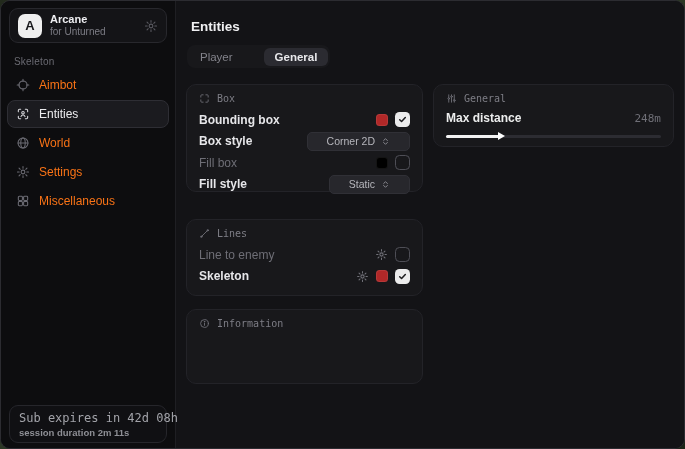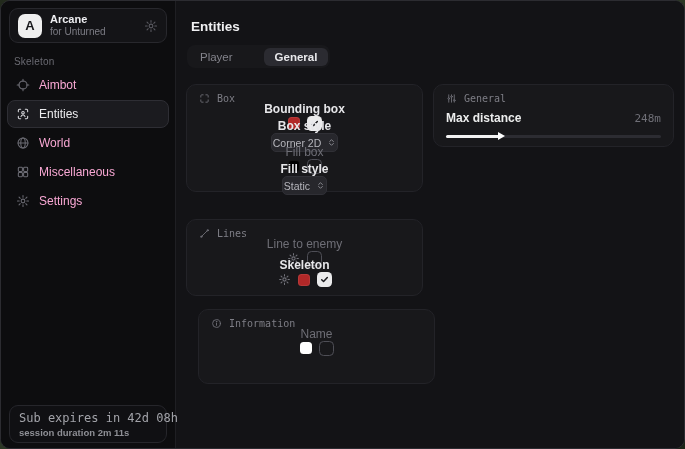--- a/index.html
+++ b/index.html
@@ -36,21 +36,21 @@
   .side-head .spacer { flex:1; }
   .head-gear { color:#5b5b62; display:flex; }
   .category {
     position:absolute; left:13px; top:55px;
     font-size:10px; color:#6a6a72; letter-spacing:.2px;
   }
   .menu { position:absolute; left:6px; right:6px; top:70px; display:flex; flex-direction:column; gap:1px; }
   .menu-item {
     height:28px; display:flex; align-items:center; gap:9px; padding:0 8px;
     border-radius:8px; border:1px solid transparent;
-    color:#f9a8d4; font-size:12px; cursor:default;
+    color:#f97316; font-size:12px; cursor:default;
   }
   .menu-item .mi { display:flex; color:#6c6c74; }
   .menu-item.active { background:#1b1b1f; border-color:#2e2e34; color:#ebebee; }
   .menu-item.active .mi { color:#d8d8dc; }
   .side-foot {
     position:absolute; left:8px; right:8px; bottom:5px; height:38px;
     background:#101013; border:1px solid #26262b; border-radius:9px;
     padding:5px 9px;
   }
   .foot-line1 { font-family:"DejaVu Sans Mono", monospace; font-size:12px; color:#a2a3a9; white-space:nowrap; }
@@ -64,44 +64,44 @@
     background:#18181b; border-radius:8px; padding:2px;
   }
   .tab { padding:3px 11px; border-radius:6px; font-size:11.5px; color:#83838b; cursor:default; }
   .tab.active { background:#2b2b31; color:#e9e9ec; font-weight:bold; }
   .card {
     position:absolute; background:#18181b; border:1px solid #232328;
     border-radius:10px; padding:8px 12px 9px 12px;
   }
   .card-box     { left:9px;  top:83px;  width:237px; height:108px; }
   .card-lines   { left:9px;  top:218px; width:237px; height:77px;  }
-  .card-info    { left:9px;  top:308px; width:237px; height:75px;margin-left:12px;  }
+  .card-info    { left:9px;  top:308px; width:237px; height:75px;  }
   .card-general { left:256px; top:83px; width:241px; height:63px;  }
   .card-head {
     display:flex; align-items:center; gap:7px;
     font-family:"DejaVu Sans Mono", monospace; font-size:10px; color:#7e7e86;
     margin-bottom:5px;
   }
   .card-head .ci { display:flex; color:#6e6e76; }
-  .row { display:flex; align-items:center; justify-content:flex-end; height:21.5px;flex-direction:column; }
+  .row { display:flex; align-items:center; justify-content:space-between; height:21.5px; }
   .row .label { font-size:12px; color:#e6e6e9; font-weight:bold; }
   .row.dim .label { color:#6e6e76; font-weight:normal; }
   .controls { display:flex; align-items:center; gap:7px; }
   .swatch { width:12px; height:12px; border-radius:3.5px; border:1px solid rgba(255,255,255,.08); }
   .checkbox {
     width:15px; height:15px; border-radius:4.5px;
     border:1.5px solid #4e4e56; background:transparent;
     display:flex; align-items:center; justify-content:center;
   }
   .checkbox.checked { background:#ebebec; border:none; }
   .gear-sm { display:flex; color:#72727a; }
   .dropdown {
     height:19px; display:flex; align-items:center; gap:6px;
     background:#27272c; border:1px solid #303036; border-radius:5px;
-    padding:0 1px; font-size:10.5px; color:#b6b6bc;
+    padding:0 19px; font-size:10.5px; color:#b6b6bc;
   }
   .dropdown .dd-ic { display:flex; color:#8b8b92; }
   
   .gen-row { display:flex; align-items:center; justify-content:space-between; height:18px; }
   .gen-row .label { font-size:12px; color:#eceded; font-weight:bold; }
   .gen-value { font-family:"DejaVu Sans Mono", monospace; font-size:11px; color:#6f6f77; }
   .slider { position:relative; height:12px; margin-top:3px; display:flex; align-items:center; }
   .slider-track { position:relative; height:3px; width:100%; background:#2c2c32; border-radius:2px; }
   .slider-fill { position:absolute; left:0; top:0; bottom:0; background:#f2f2f3; border-radius:2px; }
   .slider-thumb {
@@ -160,37 +160,37 @@
           <svg width="14" height="14" viewBox="0 0 24 24" fill="none" stroke="currentColor" stroke-width="1.8" stroke-linecap="round">
             <circle cx="12" cy="12" r="8.5"></circle>
               <path d="M3.5 12h17"></path>
               <ellipse cx="12" cy="12" rx="3.8" ry="8.5"></ellipse>
           </svg>
         </span>
         <span>World</span>
       </div>
       <div class="menu-item">
         <span class="mi">
+          <svg width="14" height="14" viewBox="0 0 24 24" fill="none" stroke="currentColor" stroke-width="1.8" stroke-linecap="round">
+            <circle cx="12" cy="12" r="3.2"></circle>
+            <path d="M12 2.5v3M12 18.5v3M2.5 12h3M18.5 12h3M5.2 5.2l2.1 2.1M16.7 16.7l2.1 2.1M18.8 5.2l-2.1 2.1M7.3 16.7l-2.1 2.1"></path>
+          </svg>
+        </span>
+        <span>Settings</span>
+      </div>
+      <div class="menu-item">
+        <span class="mi">
           <svg width="14" height="14" viewBox="0 0 24 24" fill="none" stroke="currentColor" stroke-width="1.8" stroke-linejoin="round">
             <rect x="4" y="4" width="7" height="7" rx="1.5"></rect>
               <rect x="13" y="4" width="7" height="7" rx="1.5"></rect>
             <rect x="4" y="13" width="7" height="7" rx="1.5"></rect>
               <rect x="13" y="13" width="7" height="7" rx="1.5"></rect>
           </svg>
         </span>
         <span>Miscellaneous</span>
-      </div>
-      <div class="menu-item">
-        <span class="mi">
-          <svg width="14" height="14" viewBox="0 0 24 24" fill="none" stroke="currentColor" stroke-width="1.8" stroke-linecap="round">
-            <circle cx="12" cy="12" r="3.2"></circle>
-            <path d="M12 2.5v3M12 18.5v3M2.5 12h3M18.5 12h3M5.2 5.2l2.1 2.1M16.7 16.7l2.1 2.1M18.8 5.2l-2.1 2.1M7.3 16.7l-2.1 2.1"></path>
-          </svg>
-        </span>
-        <span>Settings</span>
       </div>
     </div>
 
     <div class="side-foot">
       <div class="foot-line1">Sub expires in 42d 08h</div>
       <div class="foot-line2">session duration 2m 11s</div>
     </div>
   </div>
 
   <div class="main">
@@ -302,27 +302,20 @@
     <div class="card card-info">
       <div class="card-head">
         <span class="ci">
           <svg width="11" height="11" viewBox="0 0 24 24" fill="none" stroke="currentColor" stroke-width="2" stroke-linecap="round">
             <circle cx="12" cy="12" r="8.5"></circle>
               <path d="M12 11v5"></path>
               <circle cx="12" cy="7.5" r="0.6" fill="currentColor"></circle>
           </svg>
         </span>
         <span>Information</span>
-      </div>
-      <div class="row dim">
-        <span class="label">Name</span>
-        <span class="controls">
-          <span class="swatch" style="background: rgb(255, 255, 255);"></span>
-          <span class="checkbox"></span>
-        </span>
       </div>
     </div>
 
     <div class="card card-general">
       <div class="card-head">
         <span class="ci">
           <svg width="11" height="11" viewBox="0 0 24 24" fill="none" stroke="currentColor" stroke-width="2" stroke-linecap="round">
             <path d="M6 4v6M6 14v6M12 4v2M12 10v10M18 4v10M18 18v2"></path>
             <circle cx="6" cy="12" r="1.8"></circle>
               <circle cx="12" cy="8" r="1.8"></circle>

